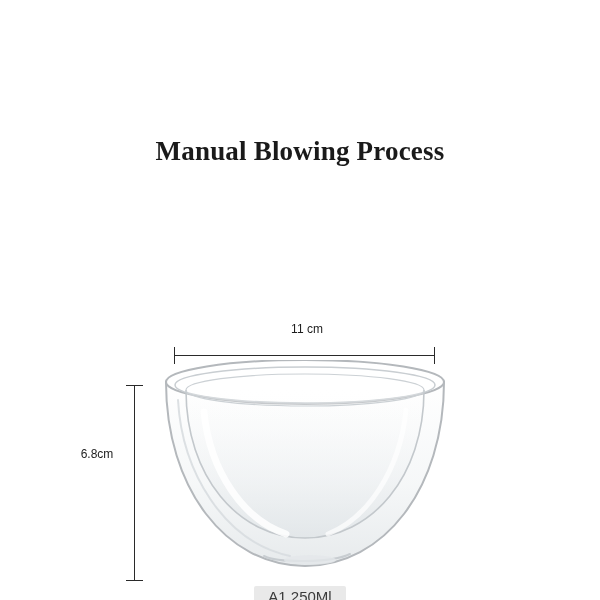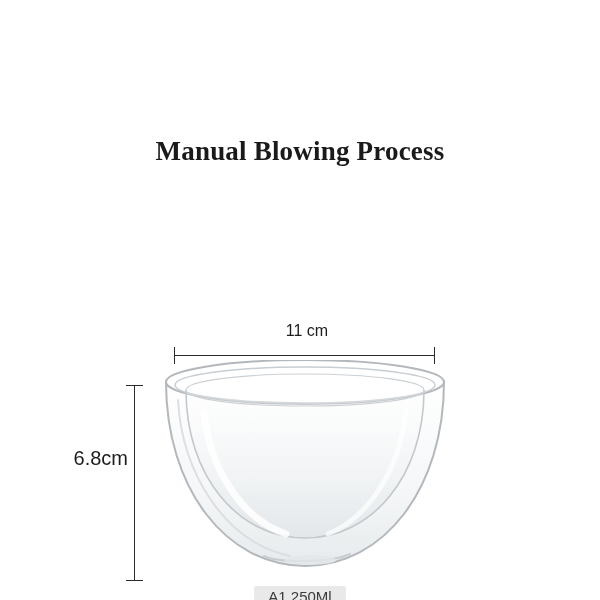--- a/index.html
+++ b/index.html
@@ -36,21 +36,21 @@
   }
 
   
   .width-label {
     position: absolute;
     top: 322px;
     left: 252px;
     width: 110px;
     text-align: center;
     font-family: "Liberation Sans", sans-serif;
-    font-size: 16px;
+    font-size: 12px;
     color: #1d1d1d;
   }
   .width-line {
     position: absolute;
     top: 355px;
     left: 174px;
     width: 260px;
     height: 1px;
     background: #2a2a2a;
   }
@@ -63,23 +63,23 @@
   }
   .width-cap.left  { left: 174px; }
   .width-cap.right { left: 434px; }
 
   
   .height-label {
     position: absolute;
     top: 447px;
     left: 66px;
     width: 62px;
-    text-align: right;
+    text-align: center;
     font-family: "Liberation Sans", sans-serif;
-    font-size: 20px;
+    font-size: 12px;
     color: #1d1d1d;
   }
   .height-line {
     position: absolute;
     top: 385px;
     left: 134px;
     width: 1px;
     height: 195px;
     background: #2a2a2a;
   }

